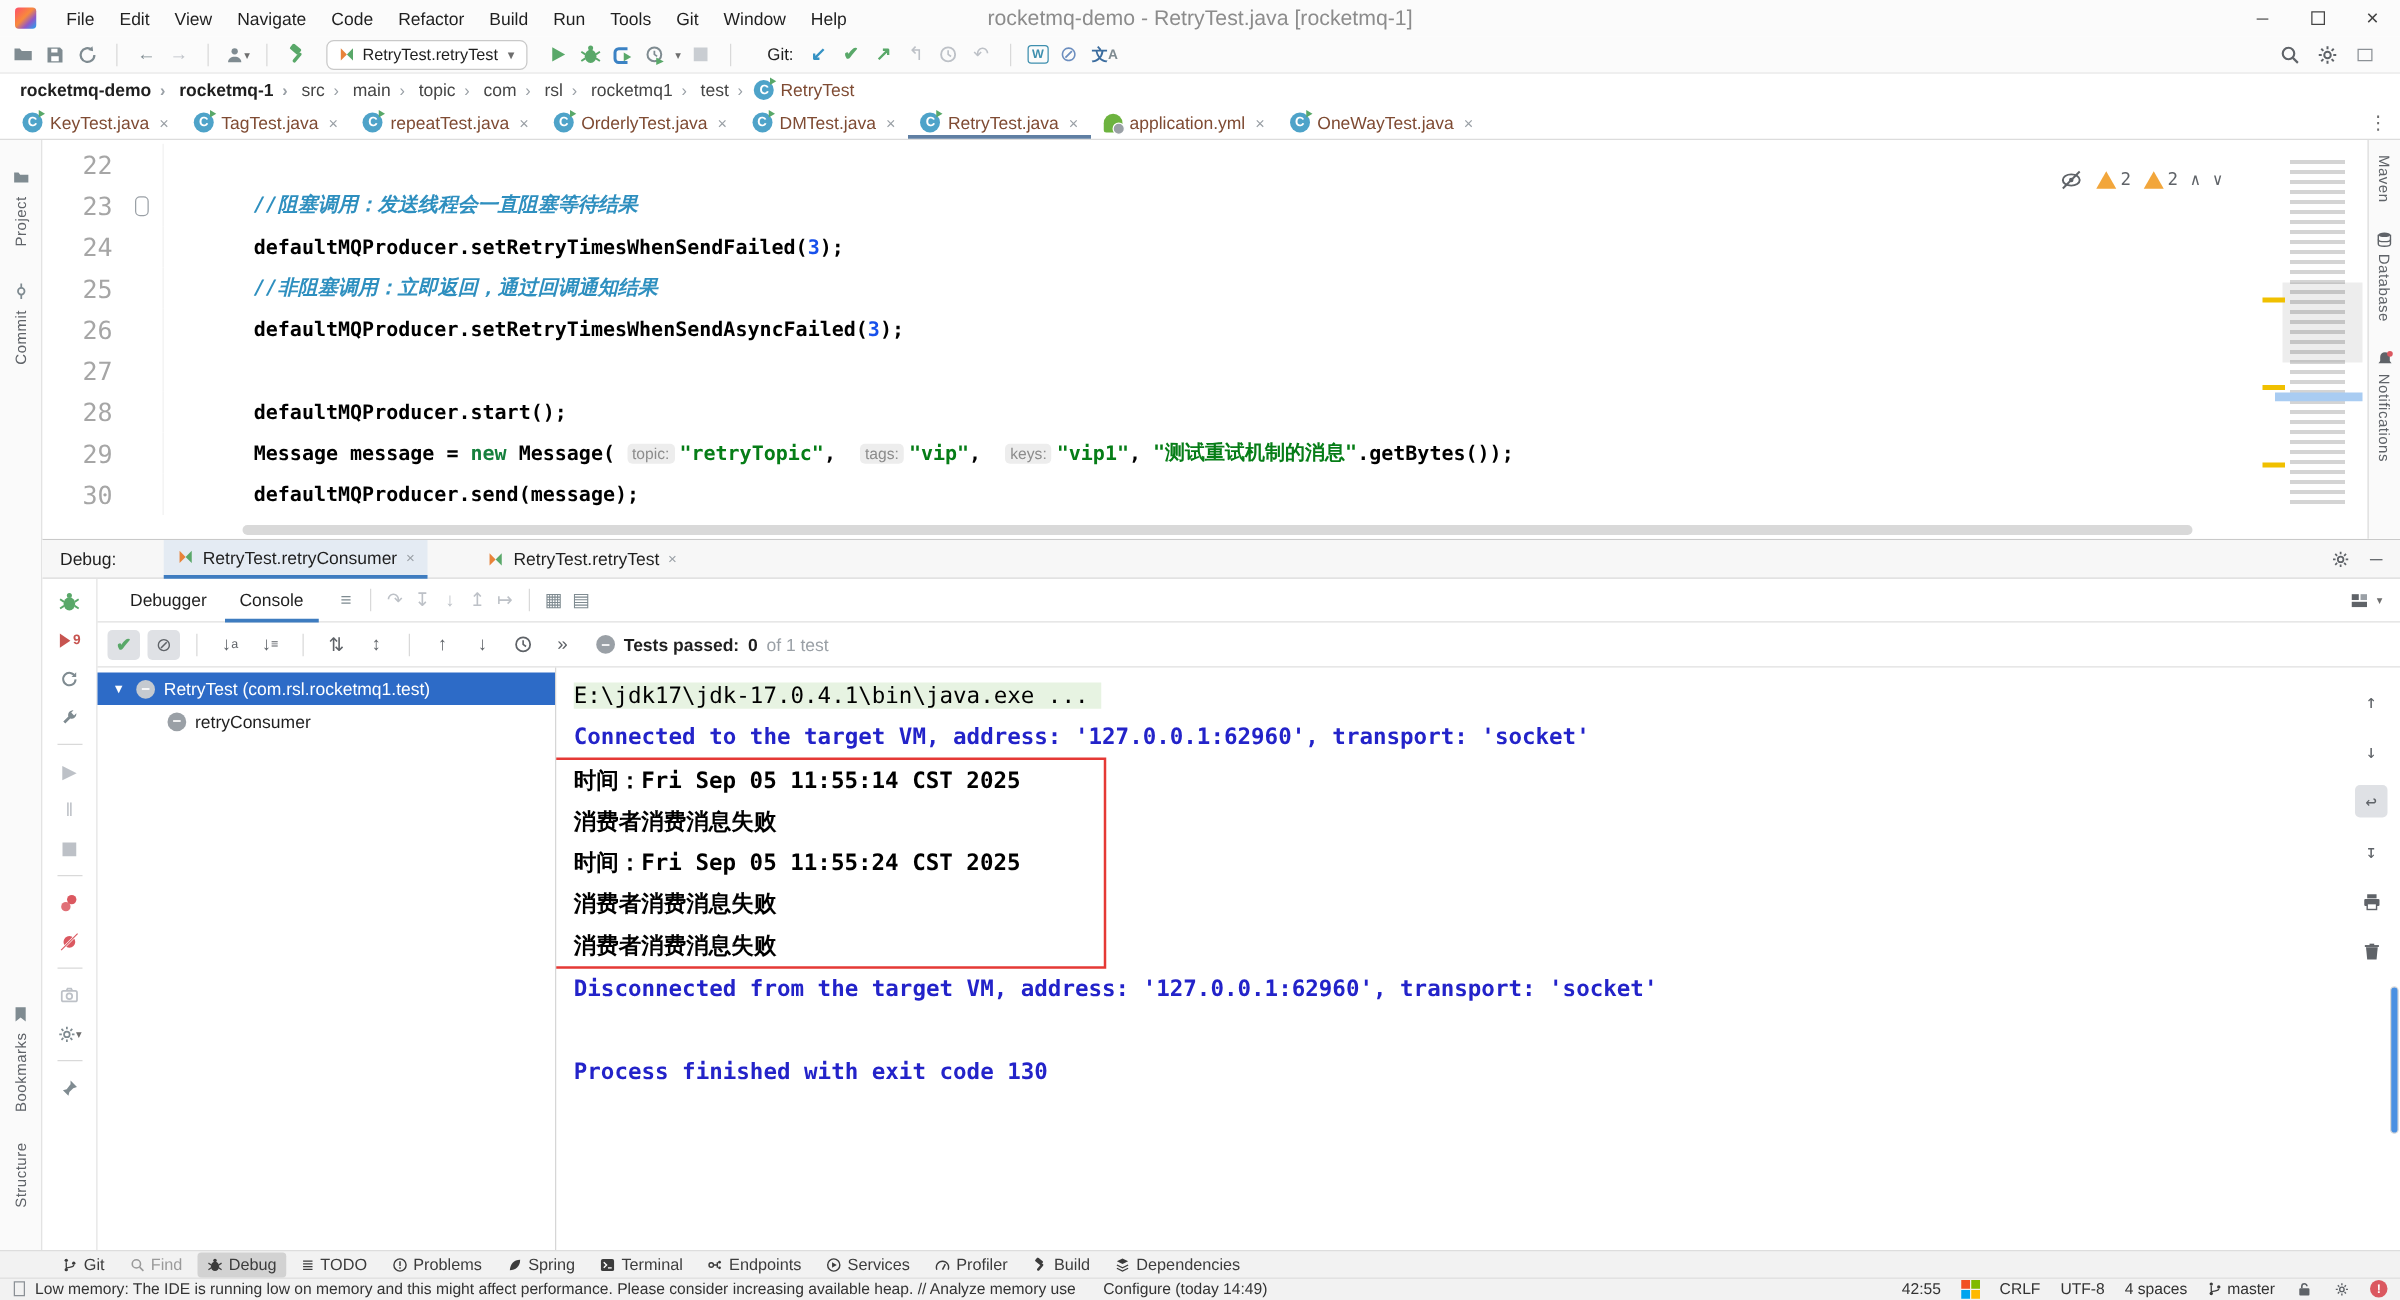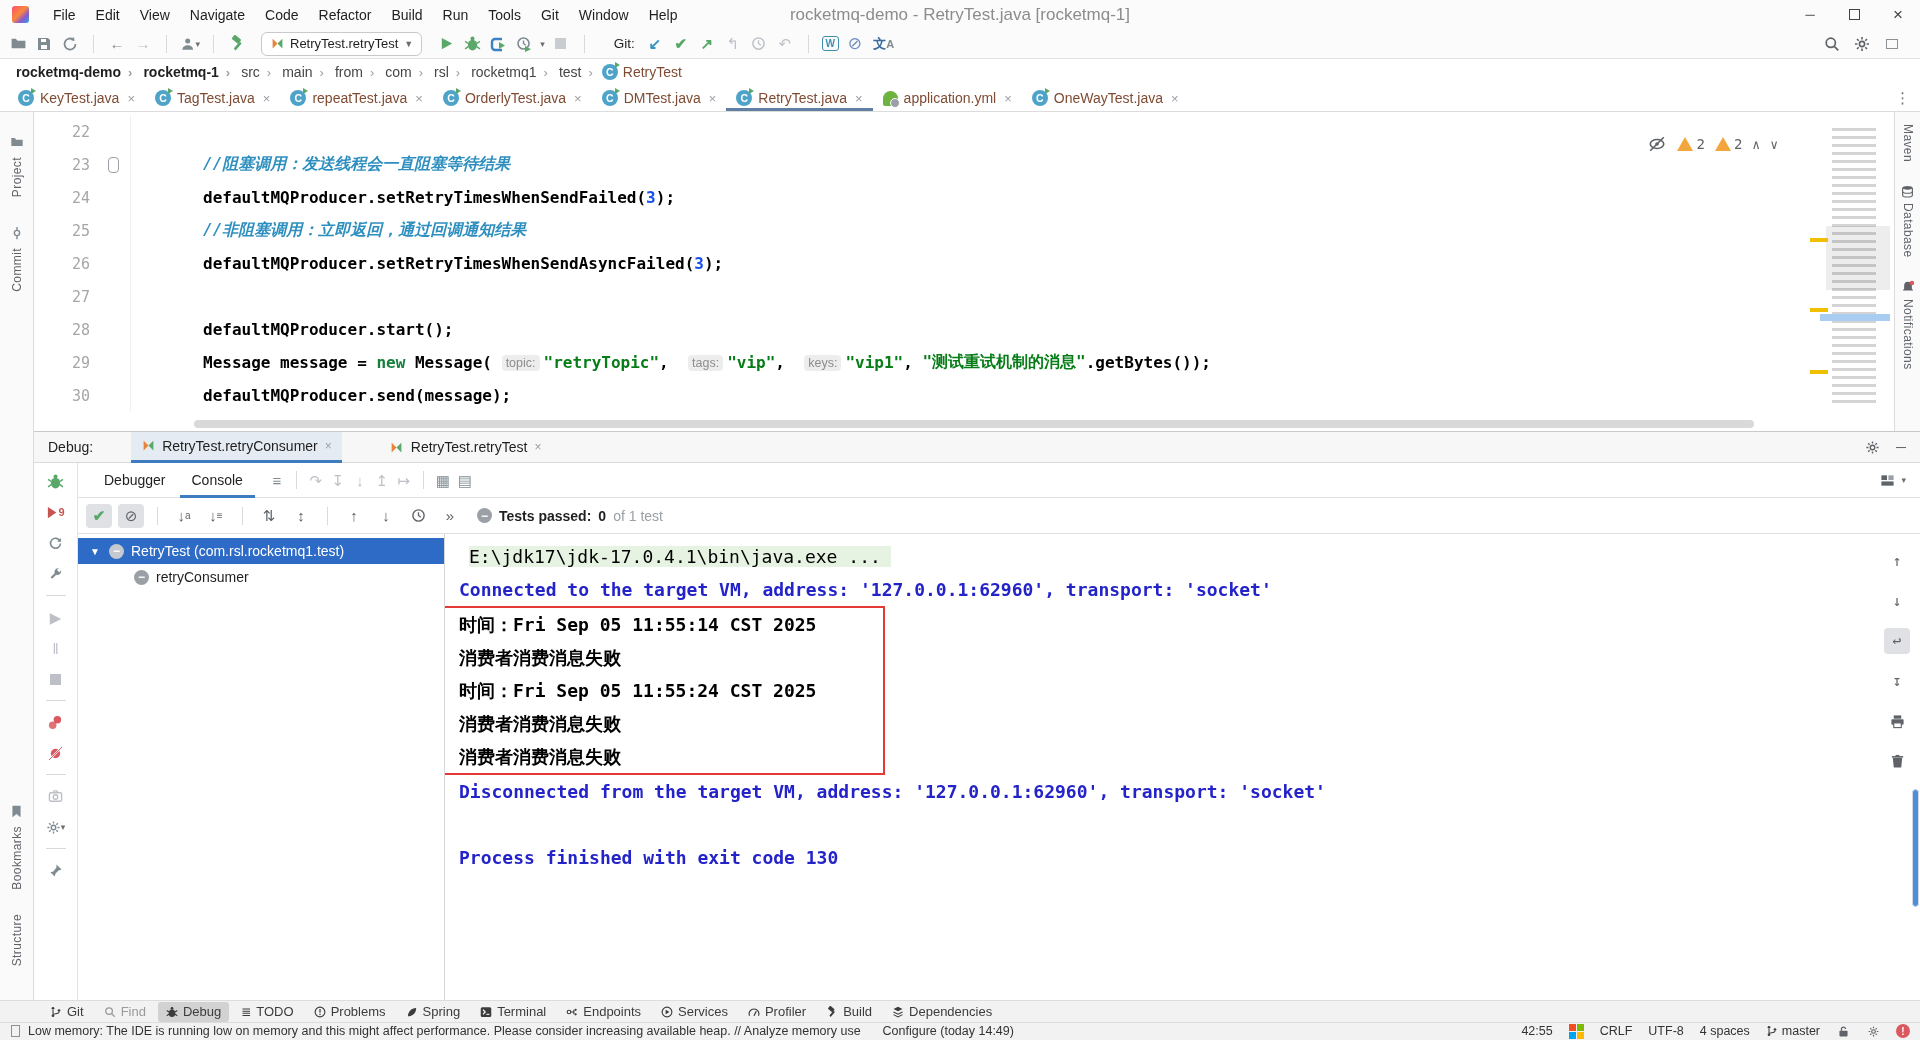--- a/index.html
+++ b/index.html
@@ -54,21 +54,21 @@
   .stripe-left { width:34px; border-right:1px solid #DCDCDC; padding-top:16px; }
   .stripe-item { display:flex; flex-direction:column; align-items:center; gap:5px; cursor:default; }
   .vlab { writing-mode:vertical-rl; letter-spacing:0.4px; }
   .vlab.up { transform:rotate(180deg); }
   .center-col { width:1886px; display:flex; flex-direction:column; }
 
   
   .editor-zone { height:319px; display:flex; position:relative; background:#fff; }
   .editor { flex:1; position:relative; overflow:hidden; font-family:"DejaVu Sans Mono","DejaVu Sans",monospace; }
   .eline { display:flex; height:33px; align-items:center; }
-  .lnum { width:62px; text-align:right; color:#A6A6A6; font-size:15px; flex:0 0 auto; padding-right:6px; }
+  .lnum { width:62px; text-align:right; color:#A6A6A6; font-size:20px; flex:0 0 auto; padding-right:6px; }
   .gico { width:34px; flex:0 0 auto; display:flex; align-items:center; justify-content:center; }
   .bkm { width:11px; height:16px; border:1.6px solid #9AA0A6; border-radius:4px; background:#fff; }
   .ecode { padding-left:72px; font-size:16px; font-weight:600; color:#000; white-space:pre; border-left:1px solid #F1F1F1; height:33px; display:flex; align-items:center; }
   .cmt { color:#2E8FBF; font-style:italic; }
   .kw { color:#15803d;text-align:center; } .str { color:#067D17; } .num { color:#1750EB; }
   .hint { font-family:"Liberation Sans",sans-serif; font-weight:normal; font-size:12.5px; color:#8C8C8C; background:#EDEDED; border-radius:4px; padding:1px 4px; margin-right:4px; }
   .hsb { position:absolute; left:160px; bottom:3px; width:1560px; height:8px; border-radius:4px; background:#D9D9D9; }
   .ed-anno { position:absolute; top:22px; right:116px; display:flex; align-items:center; gap:10px; font-size:14px; color:#5f6368; }
   .warn { display:flex; align-items:center; gap:3px; }
   .tri { width:0; height:0; border-left:8px solid transparent; border-right:8px solid transparent; border-bottom:14px solid #F2A63B; position:relative; }
@@ -105,21 +105,21 @@
   .tree { width:367px; border-right:1px solid #D6D6D6; padding-top:4px; font-size:14px; flex:0 0 auto; }
   .trow { height:26px; display:flex; align-items:center; gap:7px; padding-left:10px; }
   .trow.sel { background:#2D6BC7; color:#fff; }
   .trow .chev { font-size:10px; width:14px; text-align:center; }
   .trow.child { padding-left:56px; }
 
   .console { flex:1; position:relative; padding:6px 0 0 14px; font-family:"DejaVu Sans Mono","DejaVu Sans",monospace; font-size:18px; overflow:hidden; }
   .cline { height:33px; line-height:33px; white-space:pre; color:#000; }
   .cline.blue { color:#2323C9; font-weight:bold; }
   .cline.bold { font-weight:bold; }
-  .jdk-hl { background:#E7F3E2; padding-right:10px;margin-left:10px; }
+  .jdk-hl { background:#E7F3E2; padding-right:10px; }
   .redbox { border:2.5px solid #E53935; width:452px; margin-left:-26px; padding-left:24px; }
   .ctools { position:absolute; right:10px; top:14px; display:flex; flex-direction:column; gap:14px; align-items:center; color:#5f6368; font-size:16px; }
   .ctools .tbtn { width:26px; height:26px; }
   .bluesb { position:absolute; right:1px; top:255px; width:7px; height:118px; border-radius:4px; background:#4A90E2; border:1px solid #D9D9D9; }
 
   
   .bottombar { height:22px; background:#F2F2F2; border-top:1px solid #DDD; display:flex; align-items:center; gap:4px; padding-left:42px; font-size:13px; color:#3c3c3c; }
   .bitem { display:flex; align-items:center; gap:5px; padding:1px 8px; border-radius:3px; height:20px; }
   .bitem.sel { background:#D2D2D2; }
   .bitem.dim { color:#9A9A9A; }
@@ -274,21 +274,21 @@
         <span style="width:12px;height:10px;border:1.5px solid #8C9196;display:inline-block"></span>
       </span>
   </div>
 </div>
 
 <div class="breadcrumbs">
   <span class="crumb b crumb-sep"><span>rocketmq-demo</span></span>
   <span class="crumb b crumb-sep"><span>rocketmq-1</span></span>
   <span class="crumb crumb-sep"><span>src</span></span>
   <span class="crumb crumb-sep"><span>main</span></span>
-  <span class="crumb crumb-sep"><span>from</span></span>
+  <span class="crumb crumb-sep"><span>topic</span></span>
   <span class="crumb crumb-sep"><span>com</span></span>
   <span class="crumb crumb-sep"><span>rsl</span></span>
   <span class="crumb crumb-sep"><span>rocketmq1</span></span>
   <span class="crumb crumb-sep"><span>test</span></span>
   <span class="crumb-last">
     <span class="cls-icon">C</span>
     <span>RetryTest</span>
   </span>
 </div>
 

